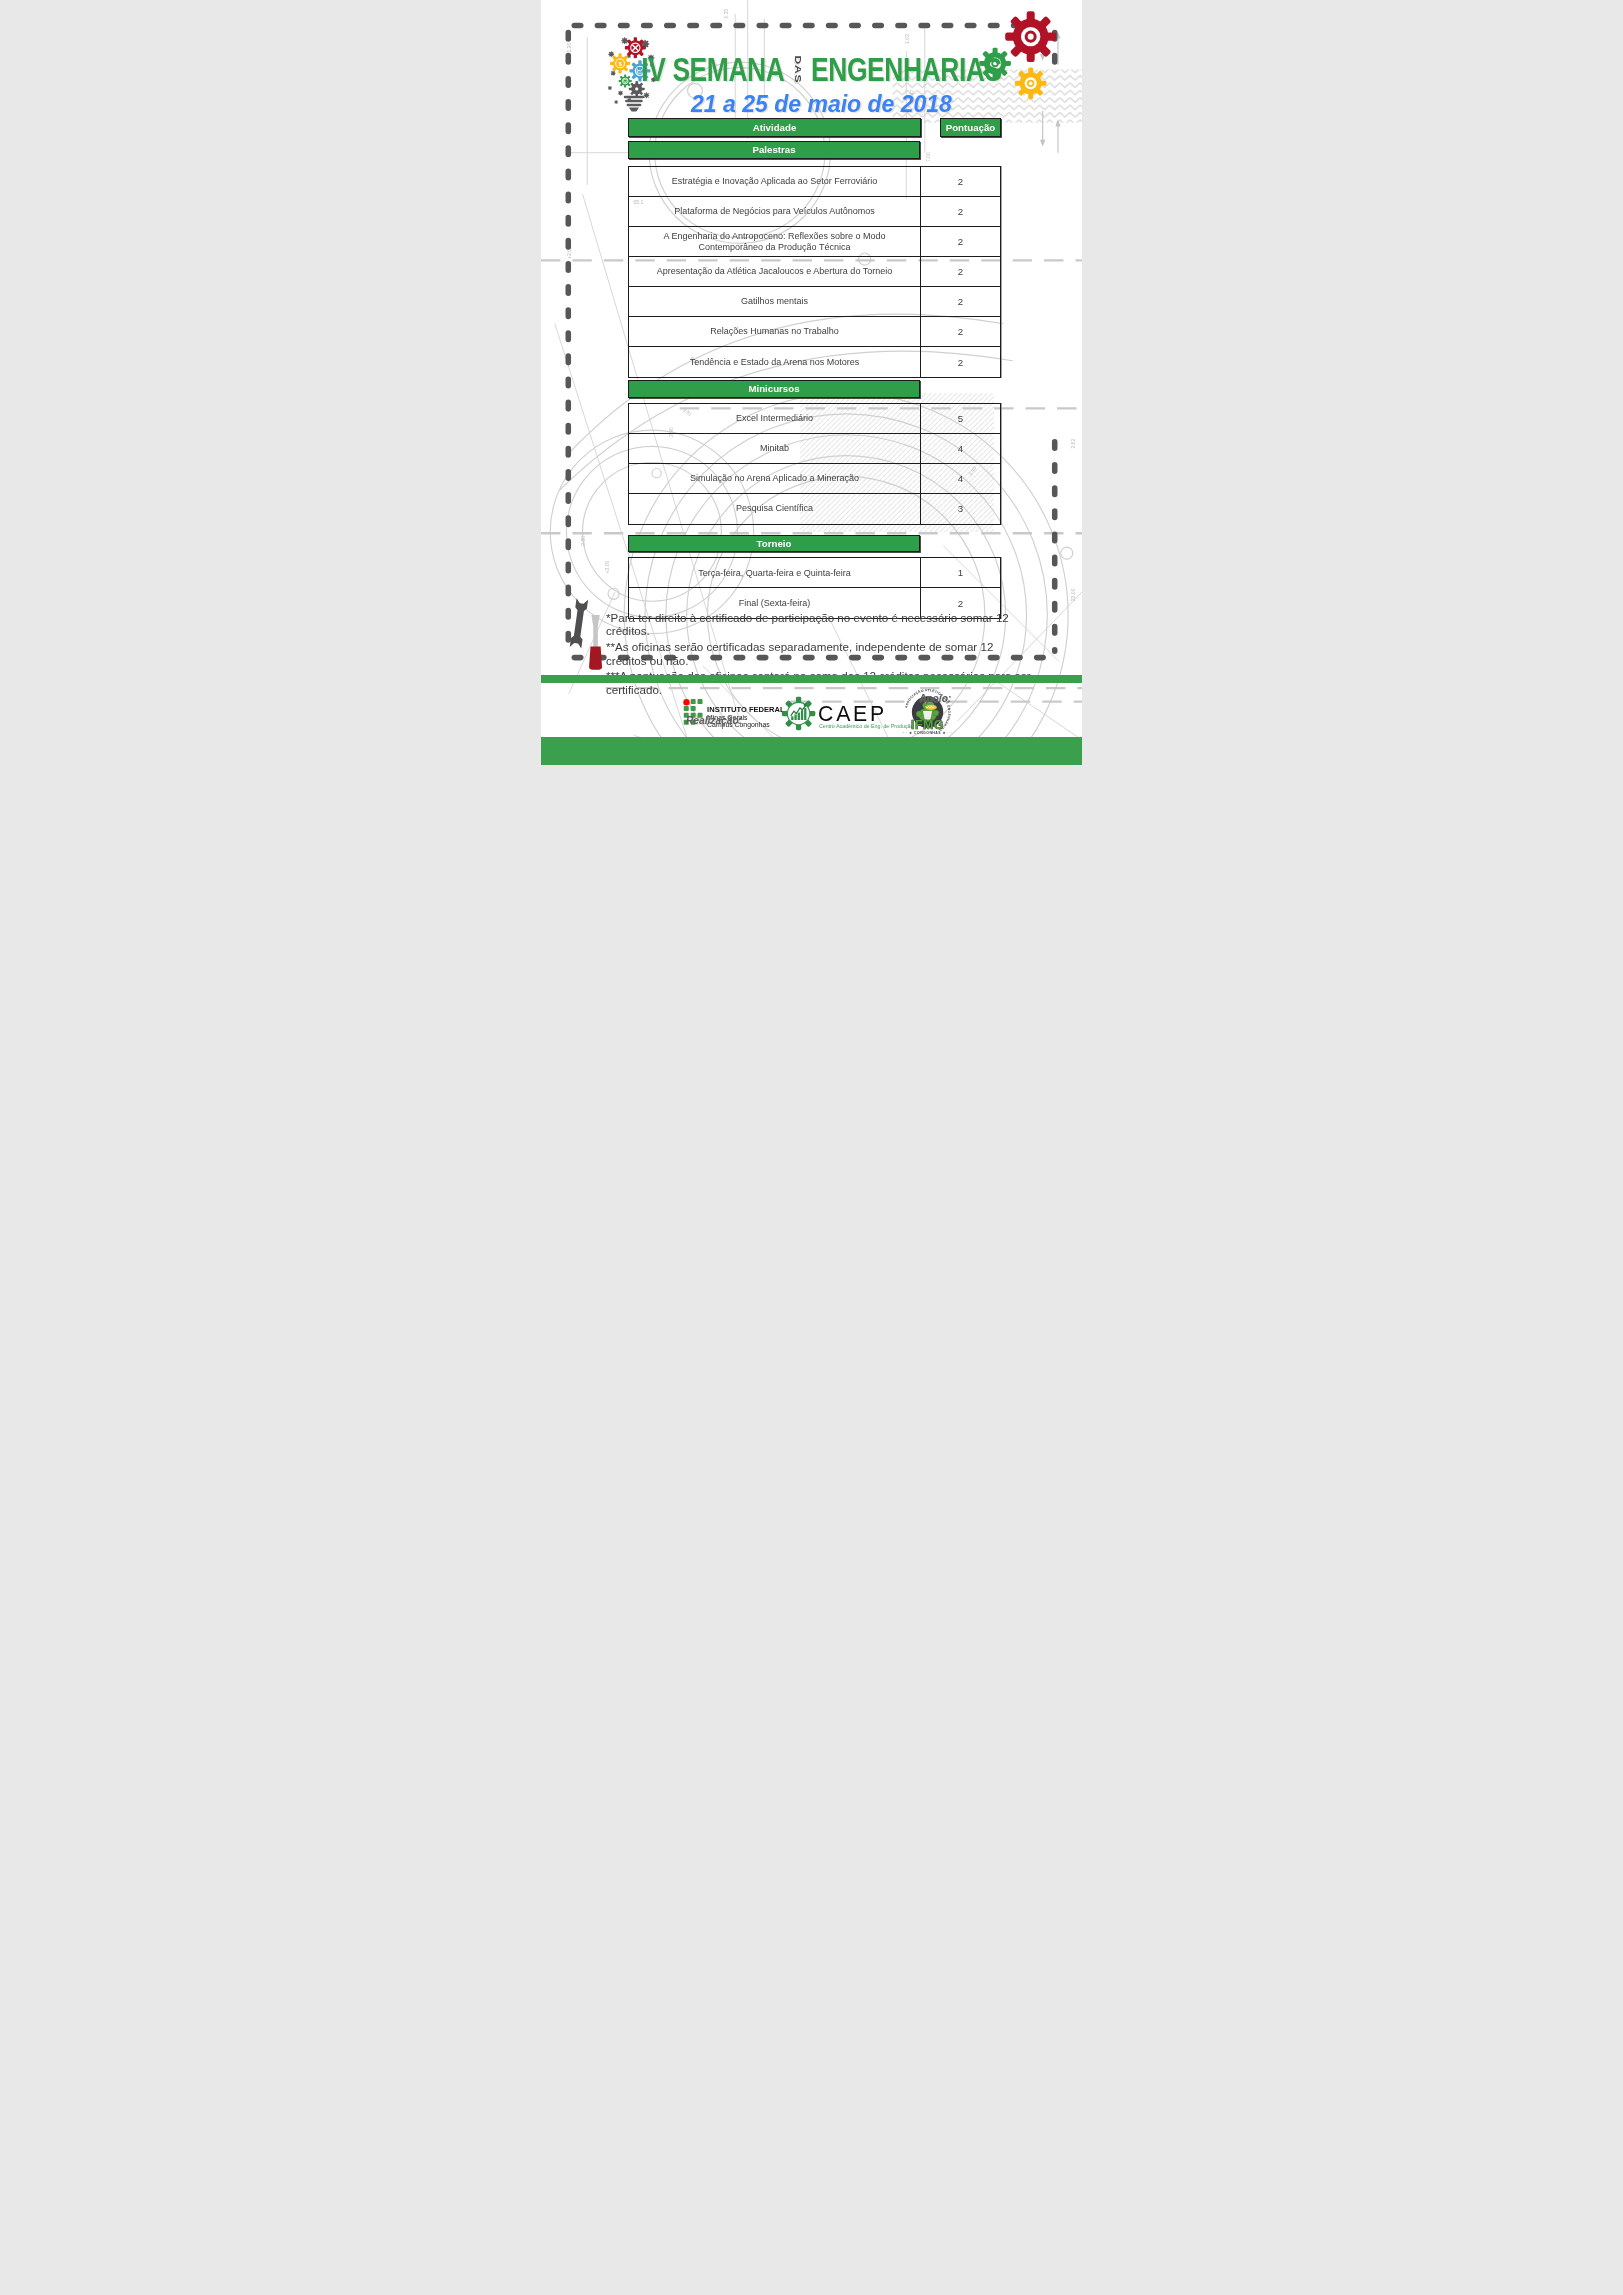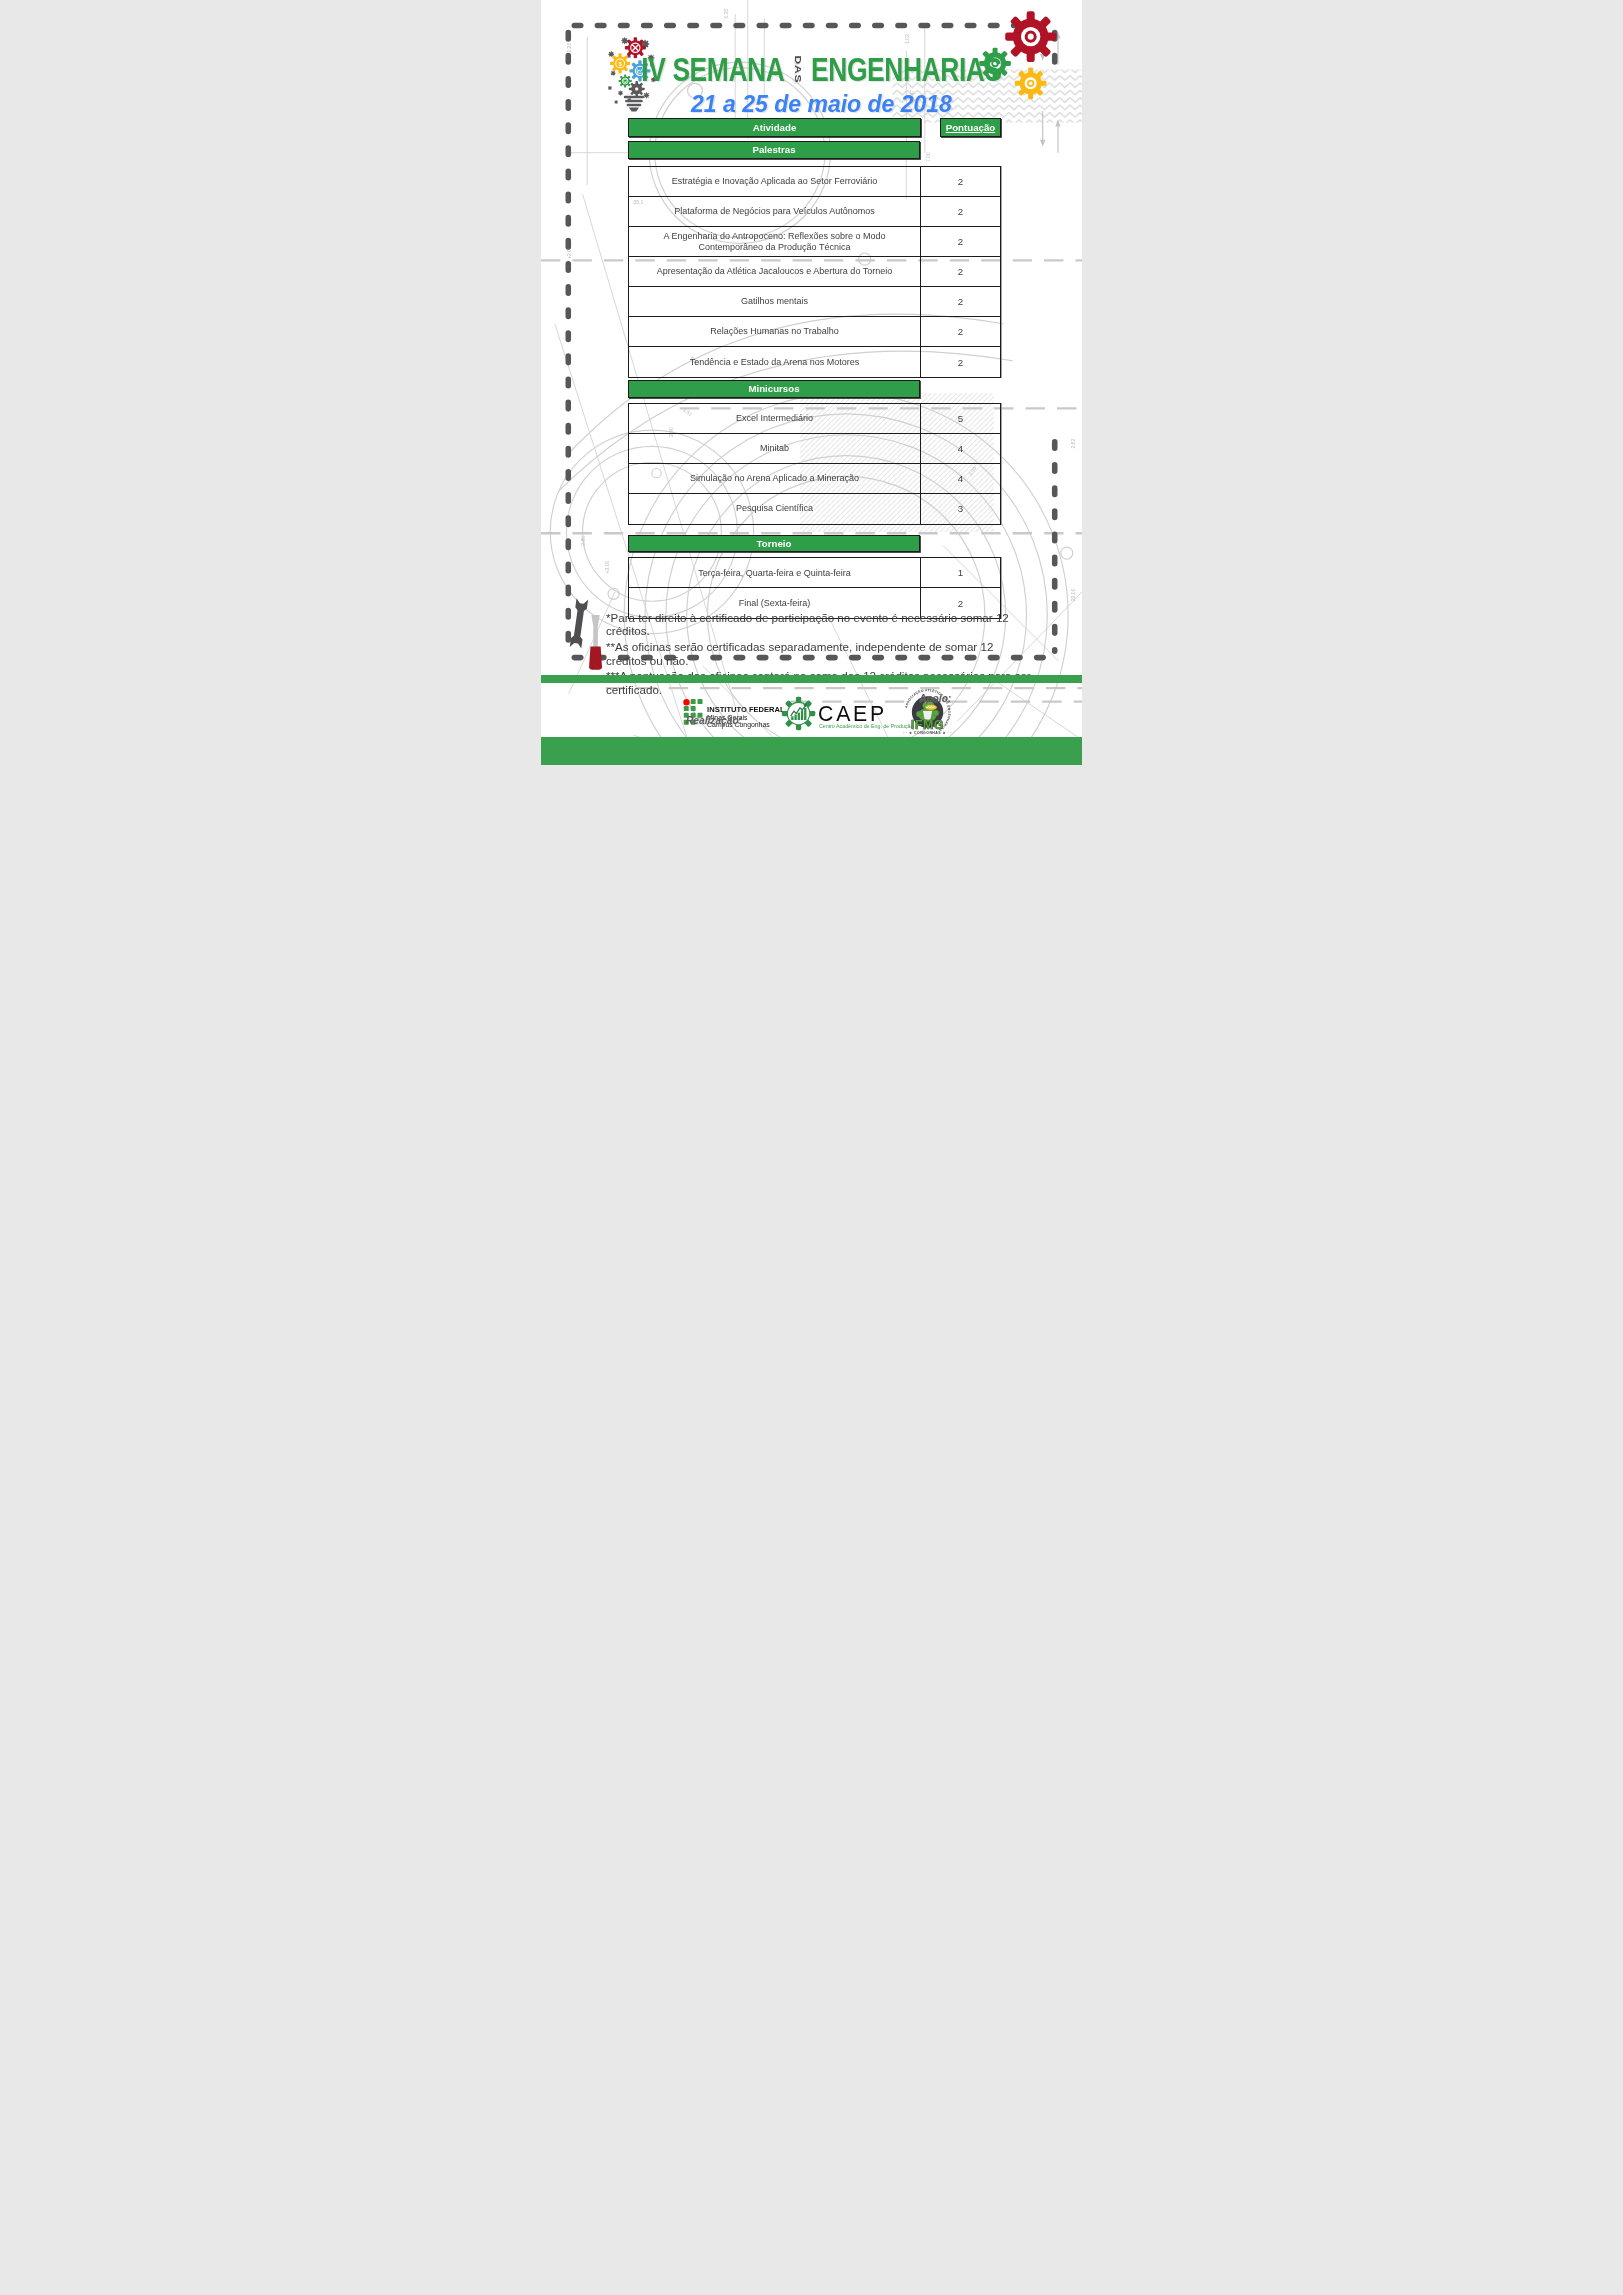--- a/index.html
+++ b/index.html
@@ -32,21 +32,21 @@
 
   
   .table-area{position:absolute;left:87px;top:118px;width:373px;z-index:5;}
   .thead{display:flex;gap:19px;height:18.5px;}
   .th{
     background:var(--green);color:#fff;font-weight:bold;font-size:9.7px;
     display:flex;align-items:center;justify-content:center;
     border:0.9px solid #1c1c1c;box-sizing:border-box;box-shadow:0.9px 0.9px 0 #3a3a3a;
   }
   .th-activity{width:293px;}
-  .th-points{flex:1;text-decoration:underline;}
+  .th-points{flex:1;}
   .section-bar{
     width:292px;height:17.6px;background:var(--green);
     border:0.9px solid #1c1c1c;box-sizing:border-box;box-shadow:0.9px 0.9px 0 #3a3a3a;
     color:#fff;font-weight:bold;font-size:9.7px;
     display:flex;align-items:center;justify-content:center;
   }
   .rowgroup{border:0.9px solid #1c1c1c;width:373px;box-sizing:border-box;box-shadow:0.9px 0 0 #9a9a9a;}
   .row{display:flex;height:30px;border-bottom:0.7px solid #1c1c1c;box-sizing:border-box;}
   .rowgroup .row:last-child{border-bottom:none;}
   .cell-a{

